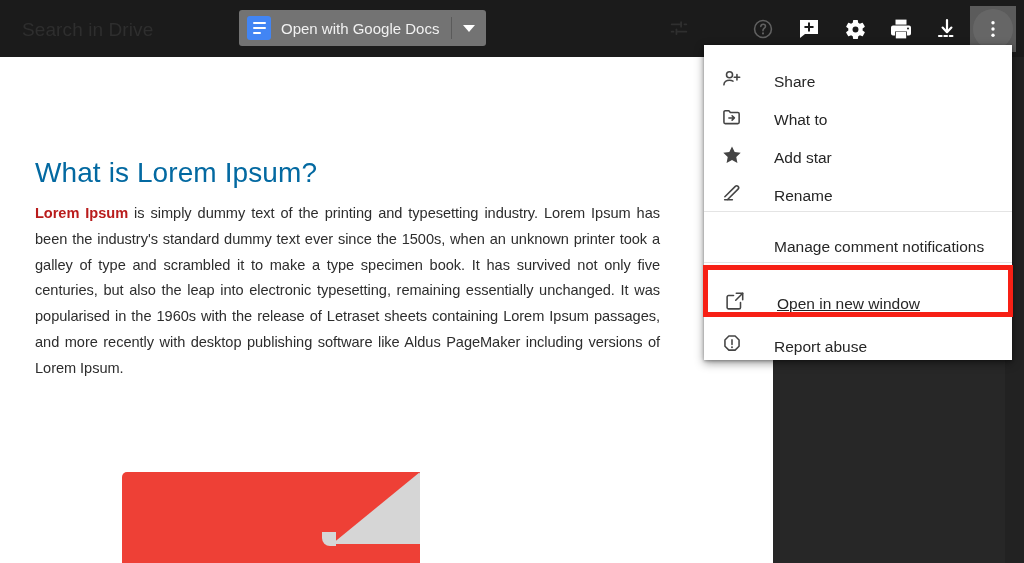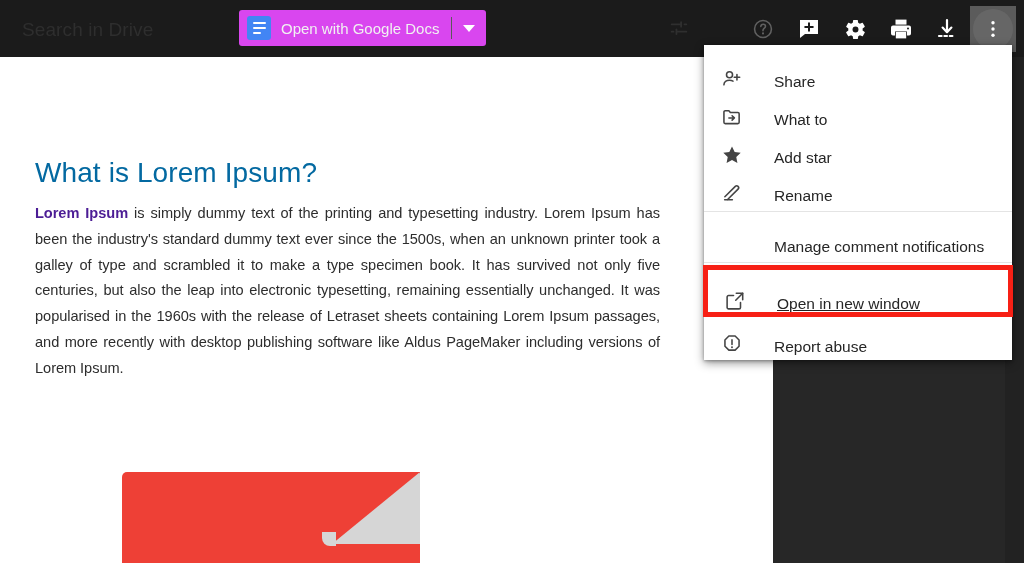--- a/index.html
+++ b/index.html
@@ -35,21 +35,21 @@
   }
 
   
   .open-with {
     position: absolute;
     left: 239px;
     top: 10px;
     height: 36px;
     display: flex;
     align-items: center;
-    background: #d946ef;
+    background: #737373;
     border-radius: 3px;
     padding: 0 0 0 8px;
   }
   .gdocs-icon {
     width: 24px; height: 24px;
     background: #4285f4;
     border-radius: 3px;
     display: flex;
     flex-direction: column;
     justify-content: center;
@@ -171,21 +171,21 @@
     position: absolute;
     left: 35px;
     top: 144px;
     width: 625px;
     font-size: 14.6px;
     line-height: 25.8px;
     color: #2d2d2d;
     text-align: justify;
     letter-spacing: -.05px;
   }
-  .doc-para b { font-weight: 700; color: #4c1d95; margin-top: 34px; }
+  .doc-para b { font-weight: 700; color: #b91c1c; margin-top: 34px; }
 
   
   .redshape {
     position: absolute;
     left: 122px;
     top: 415px;
     width: 298px;
     height: 148px;
   }
   .redshape .body {

